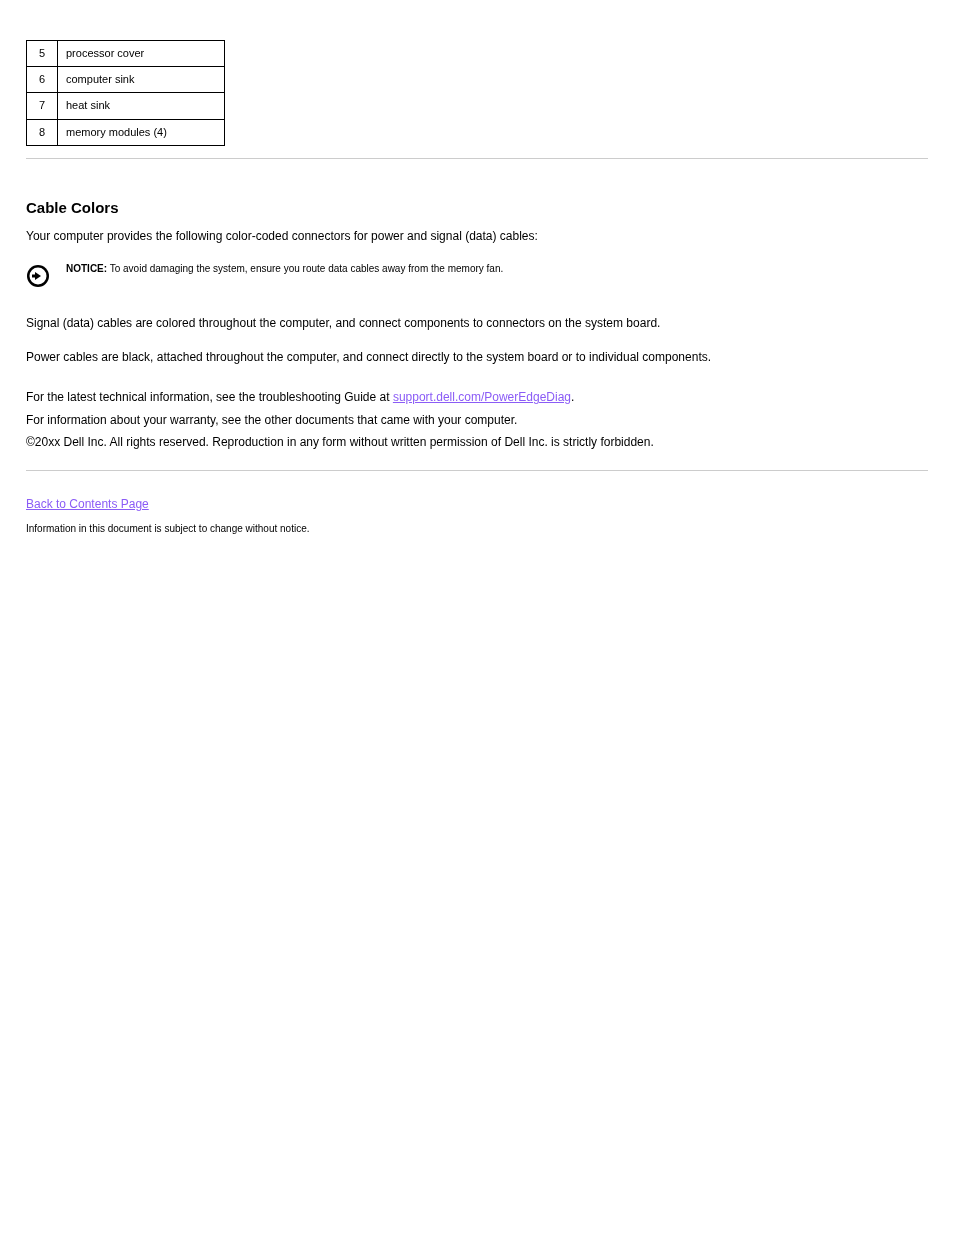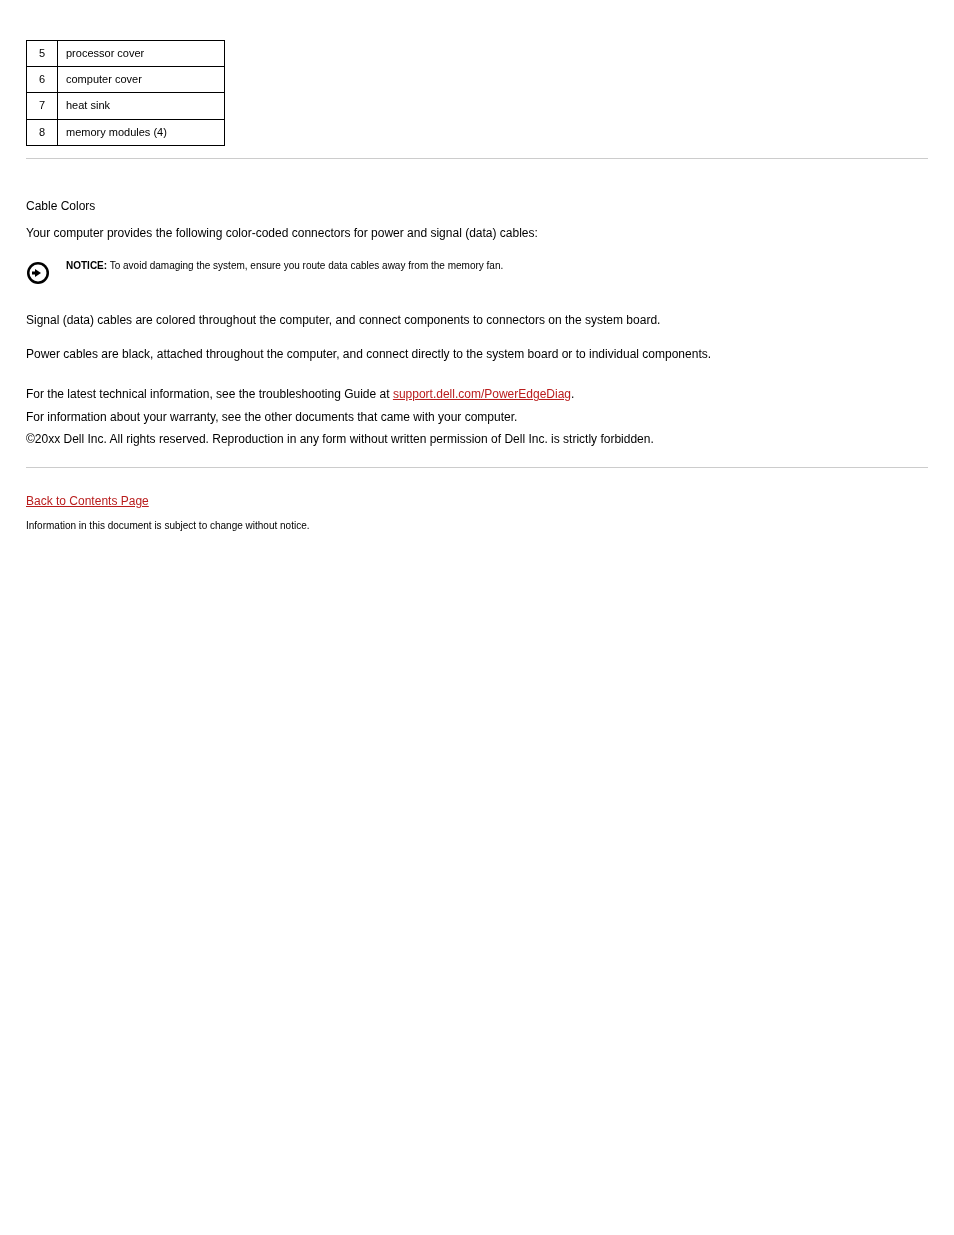--- a/index.html
+++ b/index.html
@@ -39,22 +39,22 @@
   }
   hr.sep {
     border: none;
     border-top: 1px solid #ccc;
     margin: 0;
   }
   .section {
     margin-top: 40px;
   }
   .section h2 {
-    font-size: 12px;
-    font-weight: normal;
+    font-size: 15px;
+    font-weight: bold;
     margin: 10px 0 12px 0;
   }
   .section p {
     font-size: 12px;
     margin: 0 0 18px 0;
     line-height: 1.35;
   }
   .notice-block {
     display: flex;
     align-items: flex-start;
@@ -71,21 +71,21 @@
   }
   .support {
     margin-top: 24px;
   }
   .support p {
     font-size: 12px;
     margin: 0 0 6px 0;
     line-height: 1.35;
   }
   a.link {
-    color: #b91c1c;
+    color: #8b5cf6;
   }
   .footer {
     margin-top: 26px;
   }
   .footer a {
     font-size: 12px;
     text-align: right;
   }
   .footer p.small {
     font-size: 10px;
@@ -99,21 +99,21 @@
 <div class="page">
 
   <table class="key">
     <tbody>
       <tr>
         <td class="code">5</td>
         <td class="label">processor cover</td>
       </tr>
       <tr>
         <td class="code">6</td>
-        <td class="label">computer cover</td>
+        <td class="label">computer sink</td>
       </tr>
       <tr>
         <td class="code">7</td>
         <td class="label">heat sink</td>
       </tr>
       <tr>
         <td class="code">8</td>
         <td class="label">memory modules (4)</td>
       </tr>
     </tbody>

